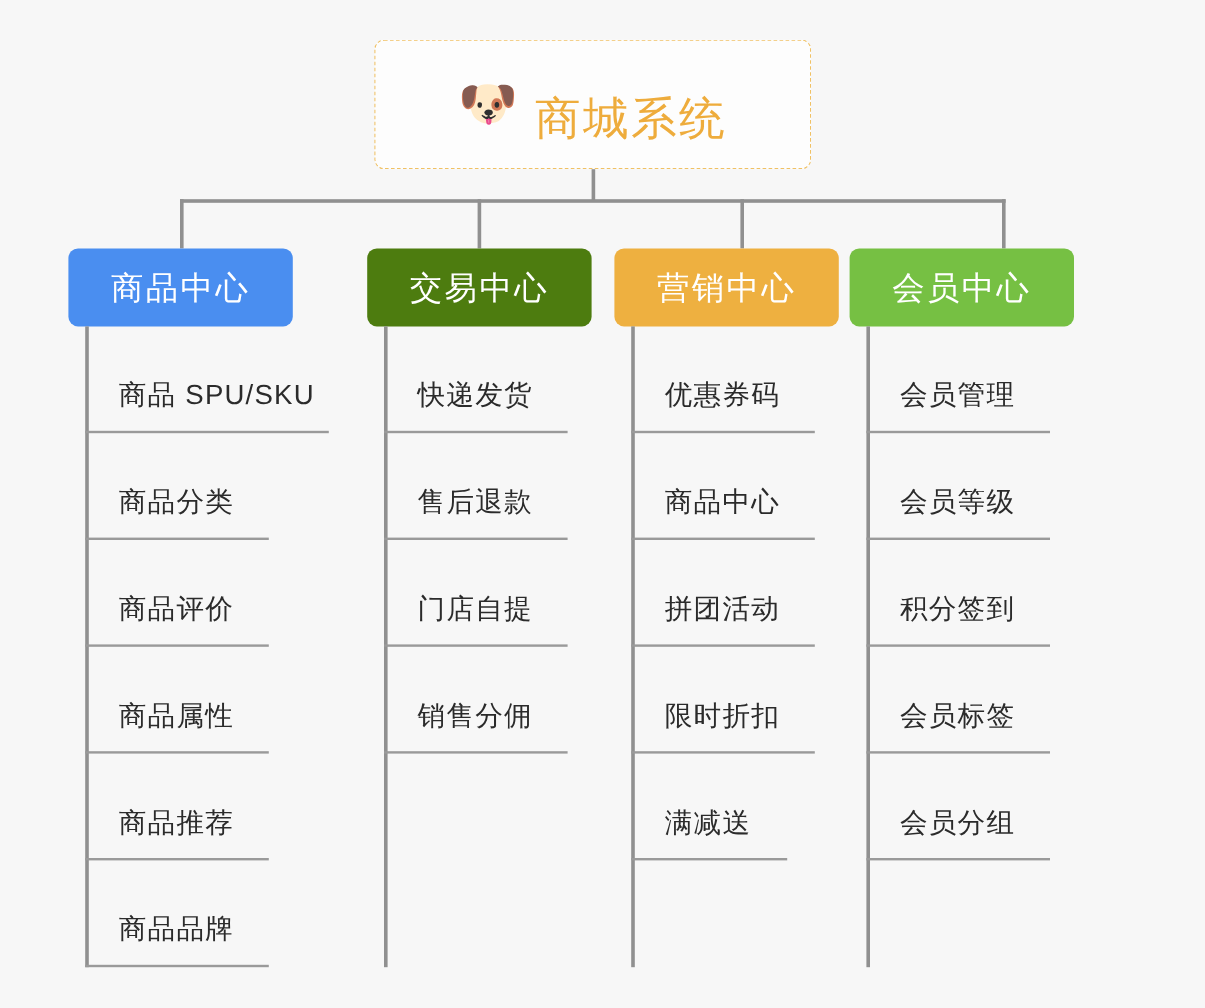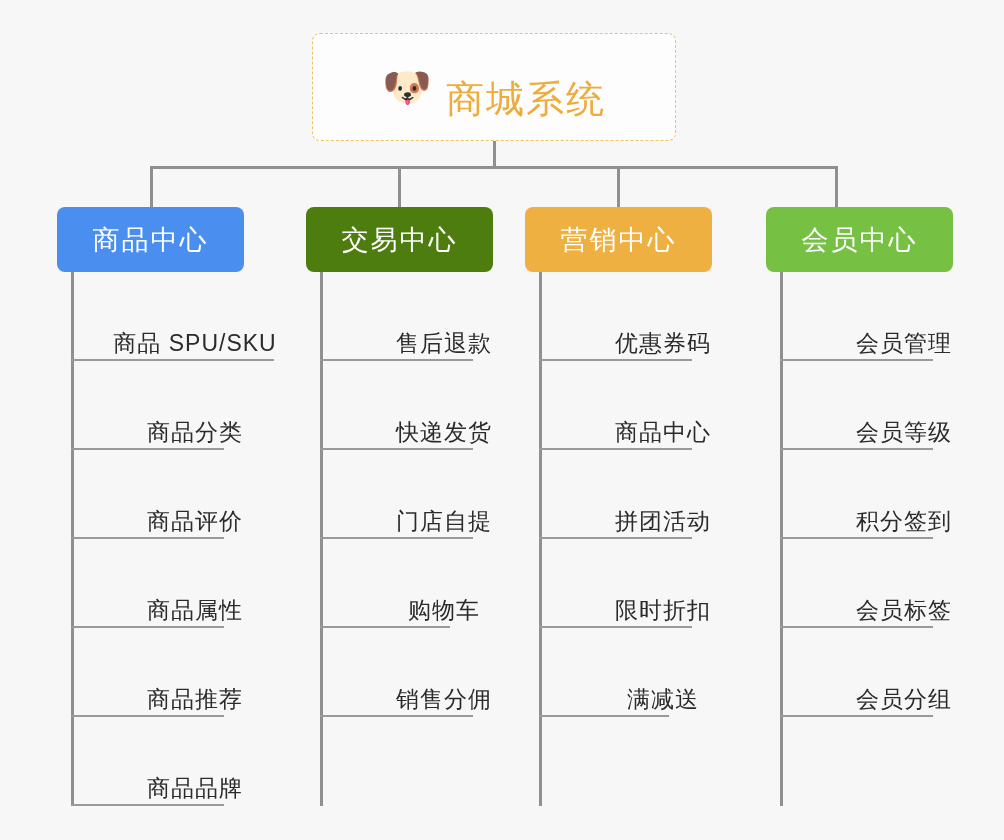--- a/index.html
+++ b/index.html
@@ -91,23 +91,23 @@
     left: 14px;
     top: 65px;
     width: 220px;
   }
   .leaf {
     position: relative;
     height: 89px;
     box-sizing: border-box;
     display: flex;
     align-items: flex-end;
-    justify-content: center;
+    justify-content: flex-start;
     padding-left: 28px;
-    padding-bottom: 2px;
+    padding-bottom: 16px;
   }
   .leaf-underline {
     position: absolute;
     left: 0;
     bottom: 0;
     height: 2px;
     background: #9a9a9a;
   }
   .leaf-label {
     font-size: 23px;
@@ -168,43 +168,39 @@
     </div>
   </div>
 
   <div class="branch" style="left:306px;">
     <div class="branch-header" style="background:#4d7c0f;">
       <span>交易中心</span>
     </div>
     <div class="spine" style="height:534px;"></div>
     <div class="leaf-list">
       <div class="leaf">
+        <span class="leaf-label">快递发货</span>
+        <span class="leaf-underline" style="width:153px;"></span>
+      </div>
+      <div class="leaf">
         <span class="leaf-label">售后退款</span>
         <span class="leaf-underline" style="width:153px;"></span>
       </div>
       <div class="leaf">
-        <span class="leaf-label">快递发货</span>
-        <span class="leaf-underline" style="width:153px;"></span>
-      </div>
-      <div class="leaf">
         <span class="leaf-label">门店自提</span>
         <span class="leaf-underline" style="width:153px;"></span>
       </div>
       <div class="leaf">
-        <span class="leaf-label">购物车</span>
-        <span class="leaf-underline" style="width:130px;"></span>
-      </div>
-      <div class="leaf">
         <span class="leaf-label">销售分佣</span>
         <span class="leaf-underline" style="width:153px;"></span>
       </div>
     </div>
   </div>
 
-  <div class="branch" style="left:525px;">
+  <div class="branch" style="left:512px;">
     <div class="branch-header" style="background:#eeb040;">
       <span>营销中心</span>
     </div>
     <div class="spine" style="height:534px;"></div>
     <div class="leaf-list">
       <div class="leaf">
         <span class="leaf-label">优惠券码</span>
         <span class="leaf-underline" style="width:153px;"></span>
       </div>
       <div class="leaf">
@@ -219,21 +215,21 @@
         <span class="leaf-label">限时折扣</span>
         <span class="leaf-underline" style="width:153px;"></span>
       </div>
       <div class="leaf">
         <span class="leaf-label">满减送</span>
         <span class="leaf-underline" style="width:130px;"></span>
       </div>
     </div>
   </div>
 
-  <div class="branch" style="left:766px;border-radius:30px;">
+  <div class="branch" style="left:708px;border-radius:30px;">
     <div class="branch-header" style="background:#76c043;">
       <span>会员中心</span>
     </div>
     <div class="spine" style="height:534px;"></div>
     <div class="leaf-list">
       <div class="leaf">
         <span class="leaf-label">会员管理</span>
         <span class="leaf-underline" style="width:153px;"></span>
       </div>
       <div class="leaf">

